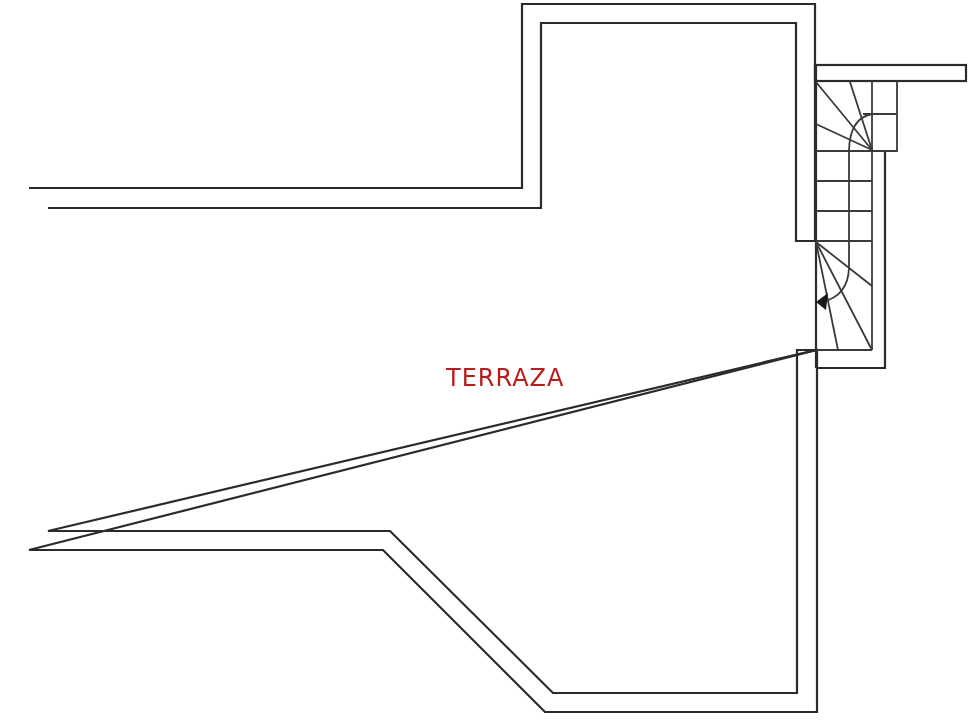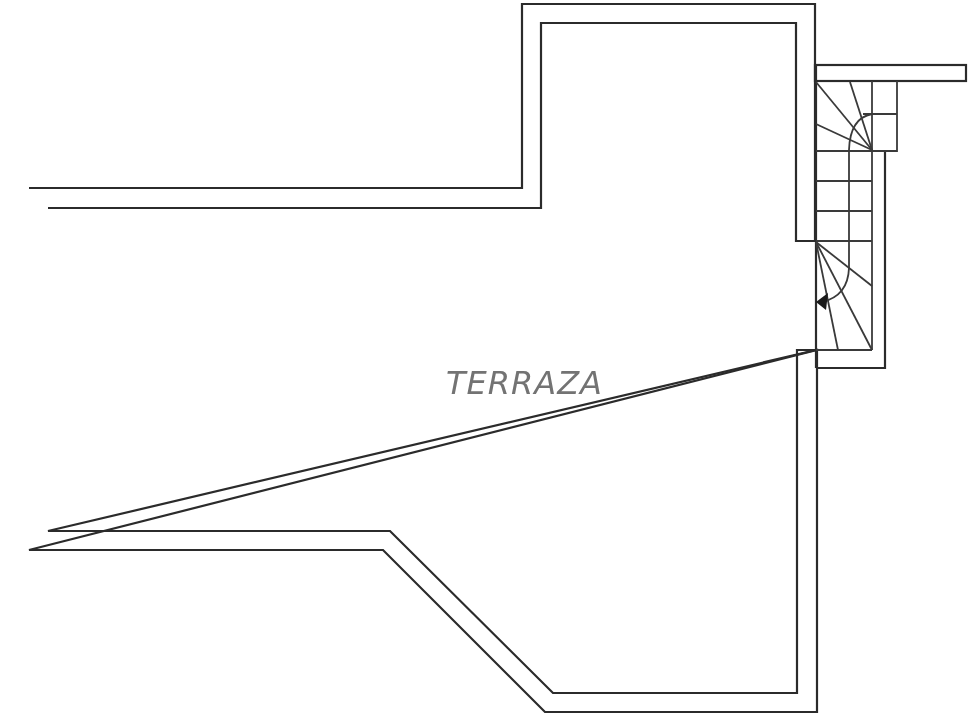--- a/index.html
+++ b/index.html
@@ -2,23 +2,22 @@
 <html><head>
   <meta charset="utf-8">
   <style>
     html, body { margin: 0; padding: 0; background: #ffffff; }
     body { width: 980px; height: 722px; position: relative; overflow: hidden; }
     #plan { position: absolute; left: 0; top: 0; width: 980px; height: 722px; }
     .wall { fill: none; stroke: #2b2b2b; stroke-width: 2.2; stroke-linejoin: miter; }
     .stair { fill: none; stroke: #3a3a3a; stroke-width: 1.8; }
     .label {
       position: absolute; left: 446px; top: 364px;
-      font-family: "DejaVu Sans", sans-serif; font-size: 32px; letter-spacing: 1px;
-      color: #737373;
-      font-style: italic;
+      font-family: "DejaVu Sans", sans-serif; font-size: 24px; letter-spacing: 1px;
+      color: #b91c1c;
     }
   </style>
 </head>
 <body>
 
 <svg id="plan" viewBox="0 0 980 722" xmlns="http://www.w3.org/2000/svg">
 
   <path class="wall" d="M29,188 L522,188 L522,4 L815,4 L815,241 L796,241 M817,350 L817,712 L545,712 L383,550 L29,550 Z"></path>
 
   <path class="wall" d="M48,208 L541,208 L541,23 L796,23 L796,241 L816,241 M816,350 L797,350 L797,693 L553,693 L390,531 L48,531 Z"></path>

